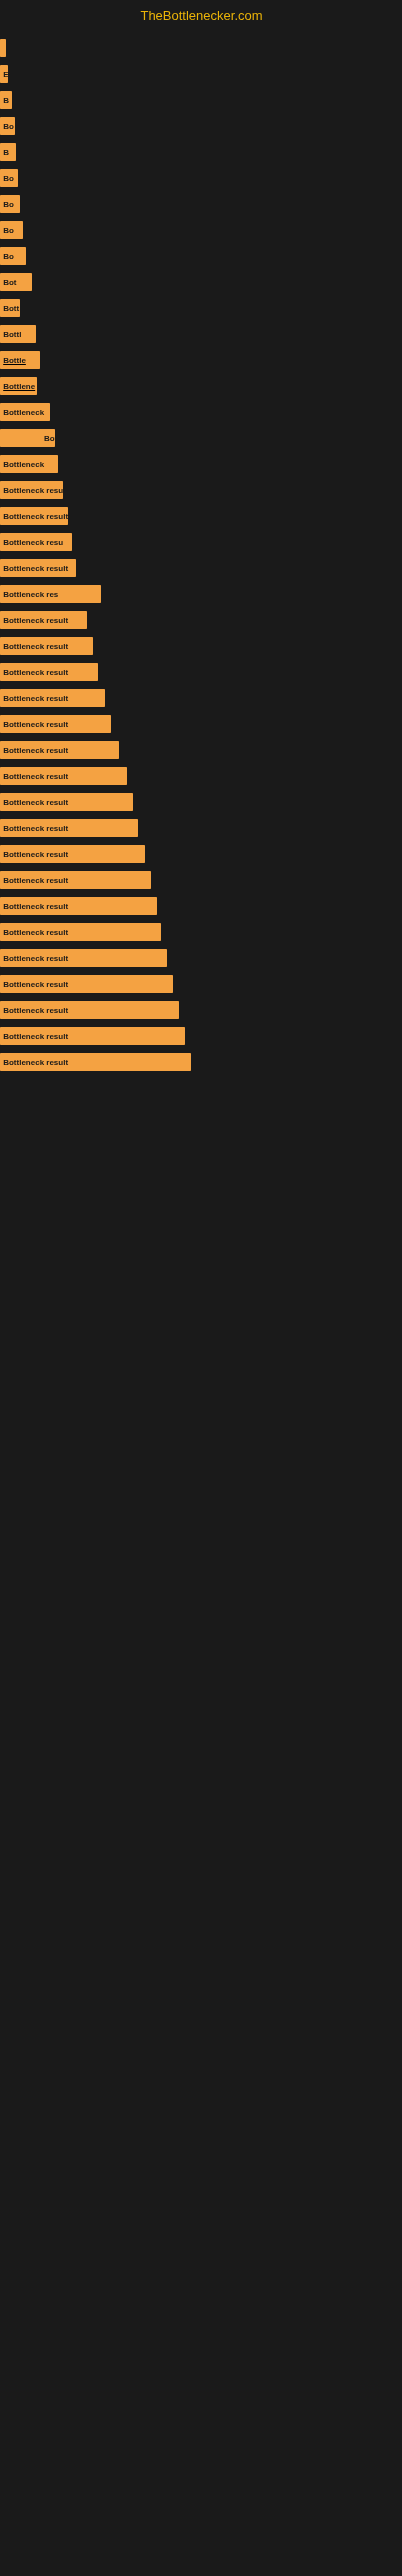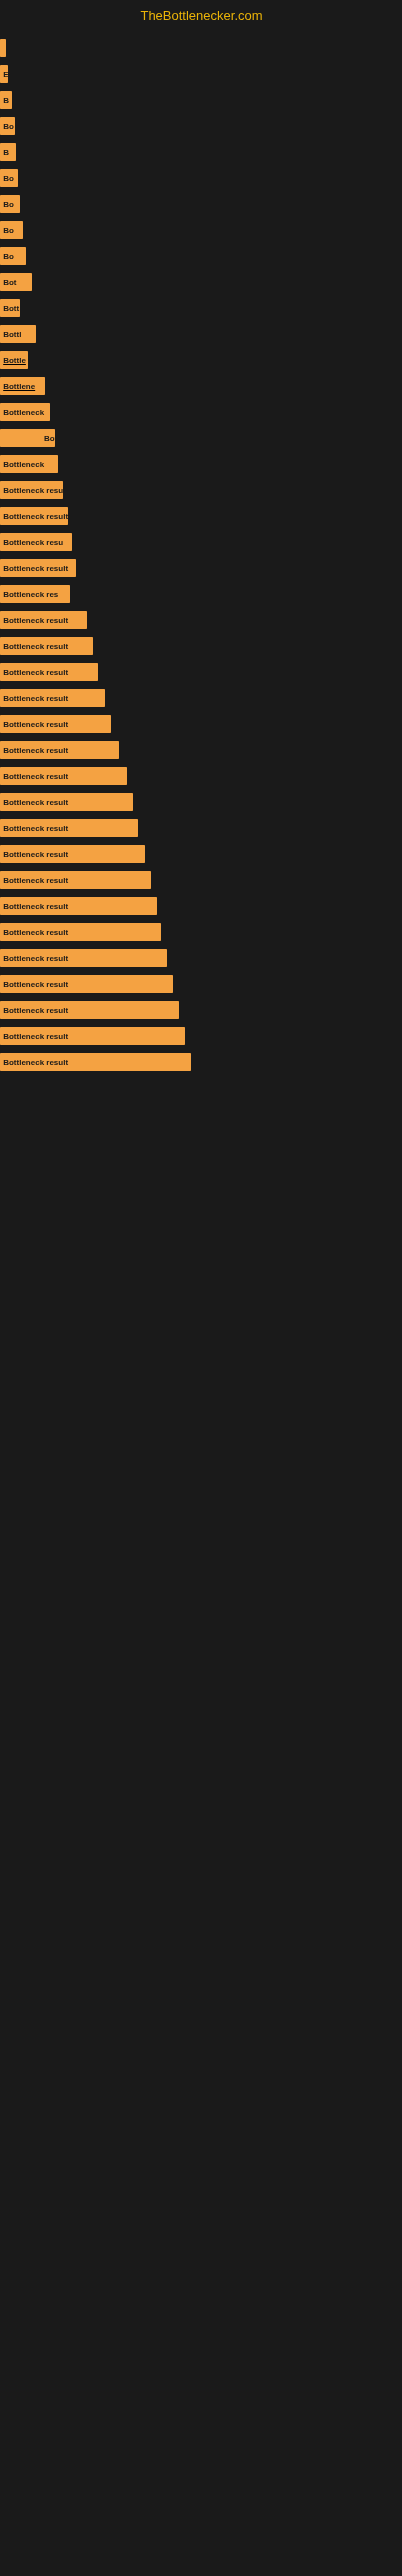--- a/index.html
+++ b/index.html
@@ -108,26 +108,26 @@
       <div class="bar" style="width: 20px;">
         <span class="bar-label">Bott</span>
       </div>
     </div>
     <div class="bar-row">
       <div class="bar" style="width: 36px; text-align: center;">
         <span class="bar-label">Bottl</span>
       </div>
     </div>
     <div class="bar-row">
-      <div class="bar" style="width: 28px; text-decoration: underline;">
+      <div class="bar" style="width: 40px; text-decoration: underline;">
         <span class="bar-label">Bottle</span>
       </div>
     </div>
     <div class="bar-row">
-      <div class="bar" style="width: 45px; text-decoration: underline;">
+      <div class="bar" style="width: 37px; text-decoration: underline;">
         <span class="bar-label">Bottlene</span>
       </div>
     </div>
     <div class="bar-row">
       <div class="bar" style="width: 50px;">
         <span class="bar-label">Bottleneck</span>
       </div>
     </div>
     <div class="bar-row">
       <div class="bar" style="width: 55px; padding-left: 44px;">
@@ -153,21 +153,21 @@
       <div class="bar" style="width: 72px;">
         <span class="bar-label">Bottleneck resu</span>
       </div>
     </div>
     <div class="bar-row">
       <div class="bar" style="width: 76px;">
         <span class="bar-label">Bottleneck result</span>
       </div>
     </div>
     <div class="bar-row">
-      <div class="bar" style="width: 70px;">
+      <div class="bar" style="width: 101px;">
         <span class="bar-label">Bottleneck res</span>
       </div>
     </div>
     <div class="bar-row">
       <div class="bar" style="width: 87px;">
         <span class="bar-label">Bottleneck result</span>
       </div>
     </div>
     <div class="bar-row">
       <div class="bar" style="width: 93px;">

